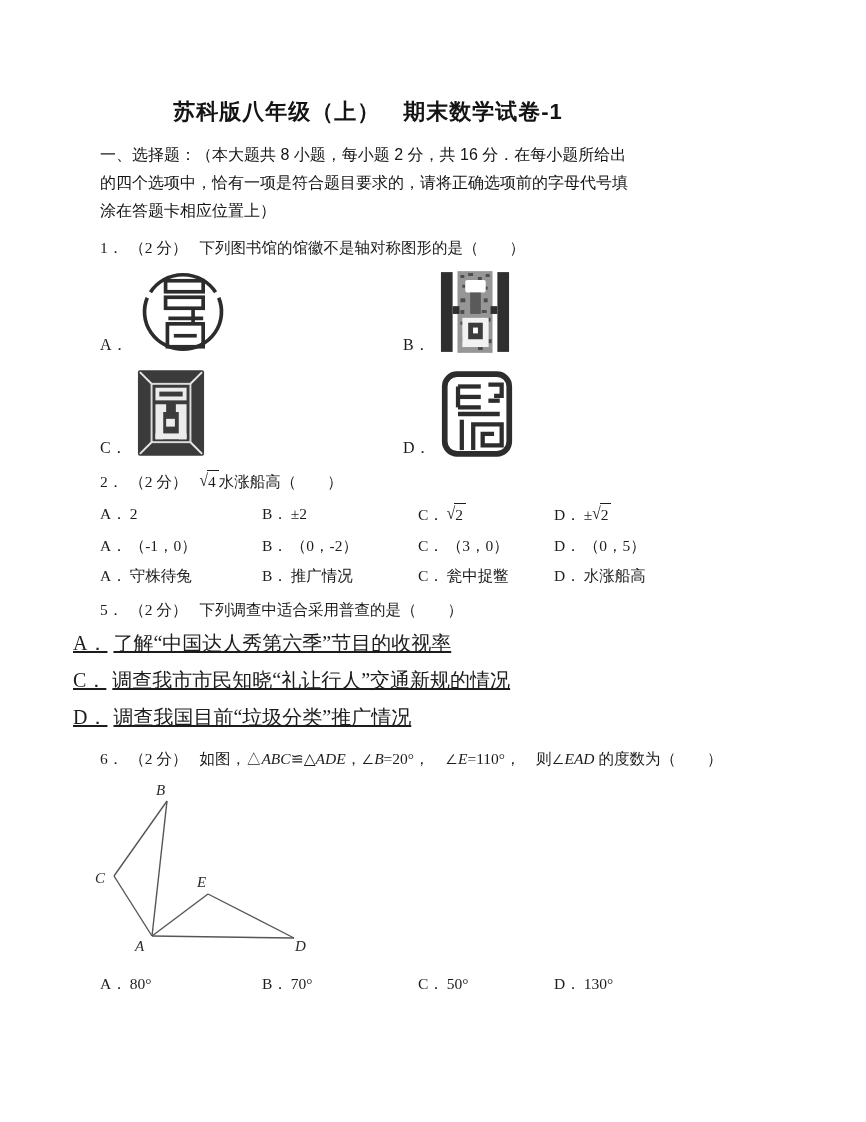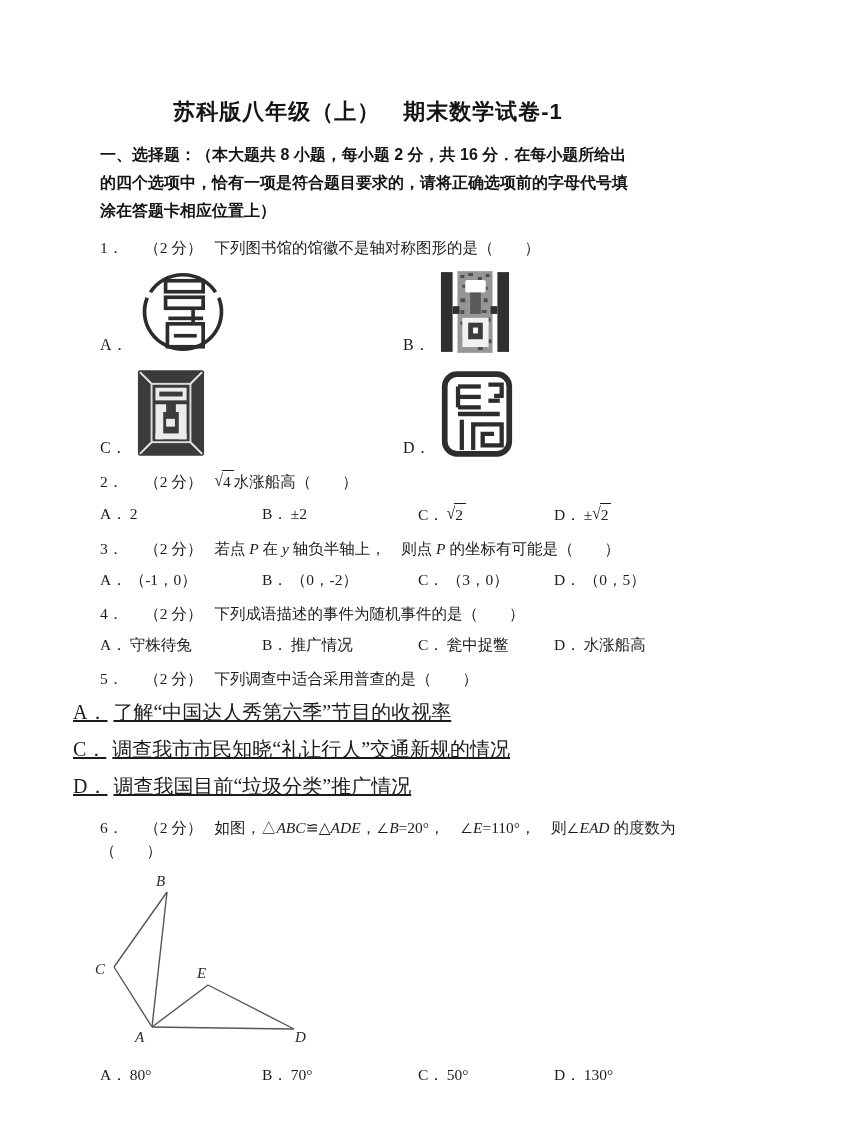--- a/index.html
+++ b/index.html
@@ -6,26 +6,26 @@
   .page{
     position:relative;width:736px;height:1122px;box-sizing:border-box;
     padding-top:97px;background:#fff;color:#1c1c1c;overflow:hidden;
     font-family:"Liberation Serif", serif;
   }
   .title{
     margin:0;font-size:22px;font-weight:700;text-align:center;letter-spacing:1px;
     font-family:"Liberation Sans", sans-serif;color:#141414;
   }
   .sect{
-    margin:14px 96px 0 100px;font-size:16px;font-weight:700;line-height:1.75;
+    margin:14px 96px 0 100px;font-size:16px;font-weight:400;line-height:1.75;
     font-family:"Liberation Sans", sans-serif;color:#151515;
   }
   .q{margin:12px 0 0 100px;font-size:15.5px;line-height:1.45;}
   .q .qn{margin-right:6px;}
-  .q .sc{margin-right:12px;margin-left:15px;}
+  .q .sc{margin-right:12px;}
   .it{font-style:italic;font-family:"Liberation Serif", serif;}
   .optrow{display:flex;margin:9px 0 0 100px;font-size:15.5px;line-height:1.4;}
   .optrow .o{display:flex;align-items:baseline;}
   .o1{width:162px;}.o2{width:156px;}.o3{width:136px;}
   .optrow .ol{margin-right:3px;}
   .q5opt{margin:8px 0 0 73px;font-size:20px;line-height:1.45;text-decoration:underline;}
   .q5opt .ol{margin-right:6px;}
   
   .sqrt{display:inline-block;white-space:nowrap;}
   .sqrt .sg{display:inline-block;transform:scaleY(1.12);transform-origin:bottom;}
@@ -161,45 +161,39 @@
         <span class="ol">C．</span>
         <span class="sqrt"><span class="sg">√</span><span class="rd">2</span></span>
       </span>
     <span class="o">
         <span class="ol">D．</span>
         <span>±</span>
         <span class="sqrt"><span class="sg">√</span><span class="rd">2</span></span>
       </span>
   </div>
 
-  <p class="q">
-    <span class="qn">3．</span><span class="sc">（2 分）</span><span><span>若点 </span><span class="it">P</span><span> 在 </span><span class="it">y</span><span> 轴负半轴上，　则点 </span><span class="it">P</span><span> 的坐标有可能是（　　）</span></span>
-  </p>
   <div class="optrow">
     <span class="o o1">
         <span class="ol">A．</span>
         <span>（-1，0）</span>
       </span>
     <span class="o o2">
         <span class="ol">B．</span>
         <span>（0，-2）</span>
       </span>
     <span class="o o3">
         <span class="ol">C．</span>
         <span>（3，0）</span>
       </span>
     <span class="o">
         <span class="ol">D．</span>
         <span>（0，5）</span>
       </span>
   </div>
 
-  <p class="q">
-    <span class="qn">4．</span><span class="sc">（2 分）</span><span>下列成语描述的事件为随机事件的是（　　）</span>
-  </p>
   <div class="optrow">
     <span class="o o1">
         <span class="ol">A．</span>
         <span>守株待兔</span>
       </span>
     <span class="o o2">
         <span class="ol">B．</span>
         <span>推广情况</span>
       </span>
     <span class="o o3">

